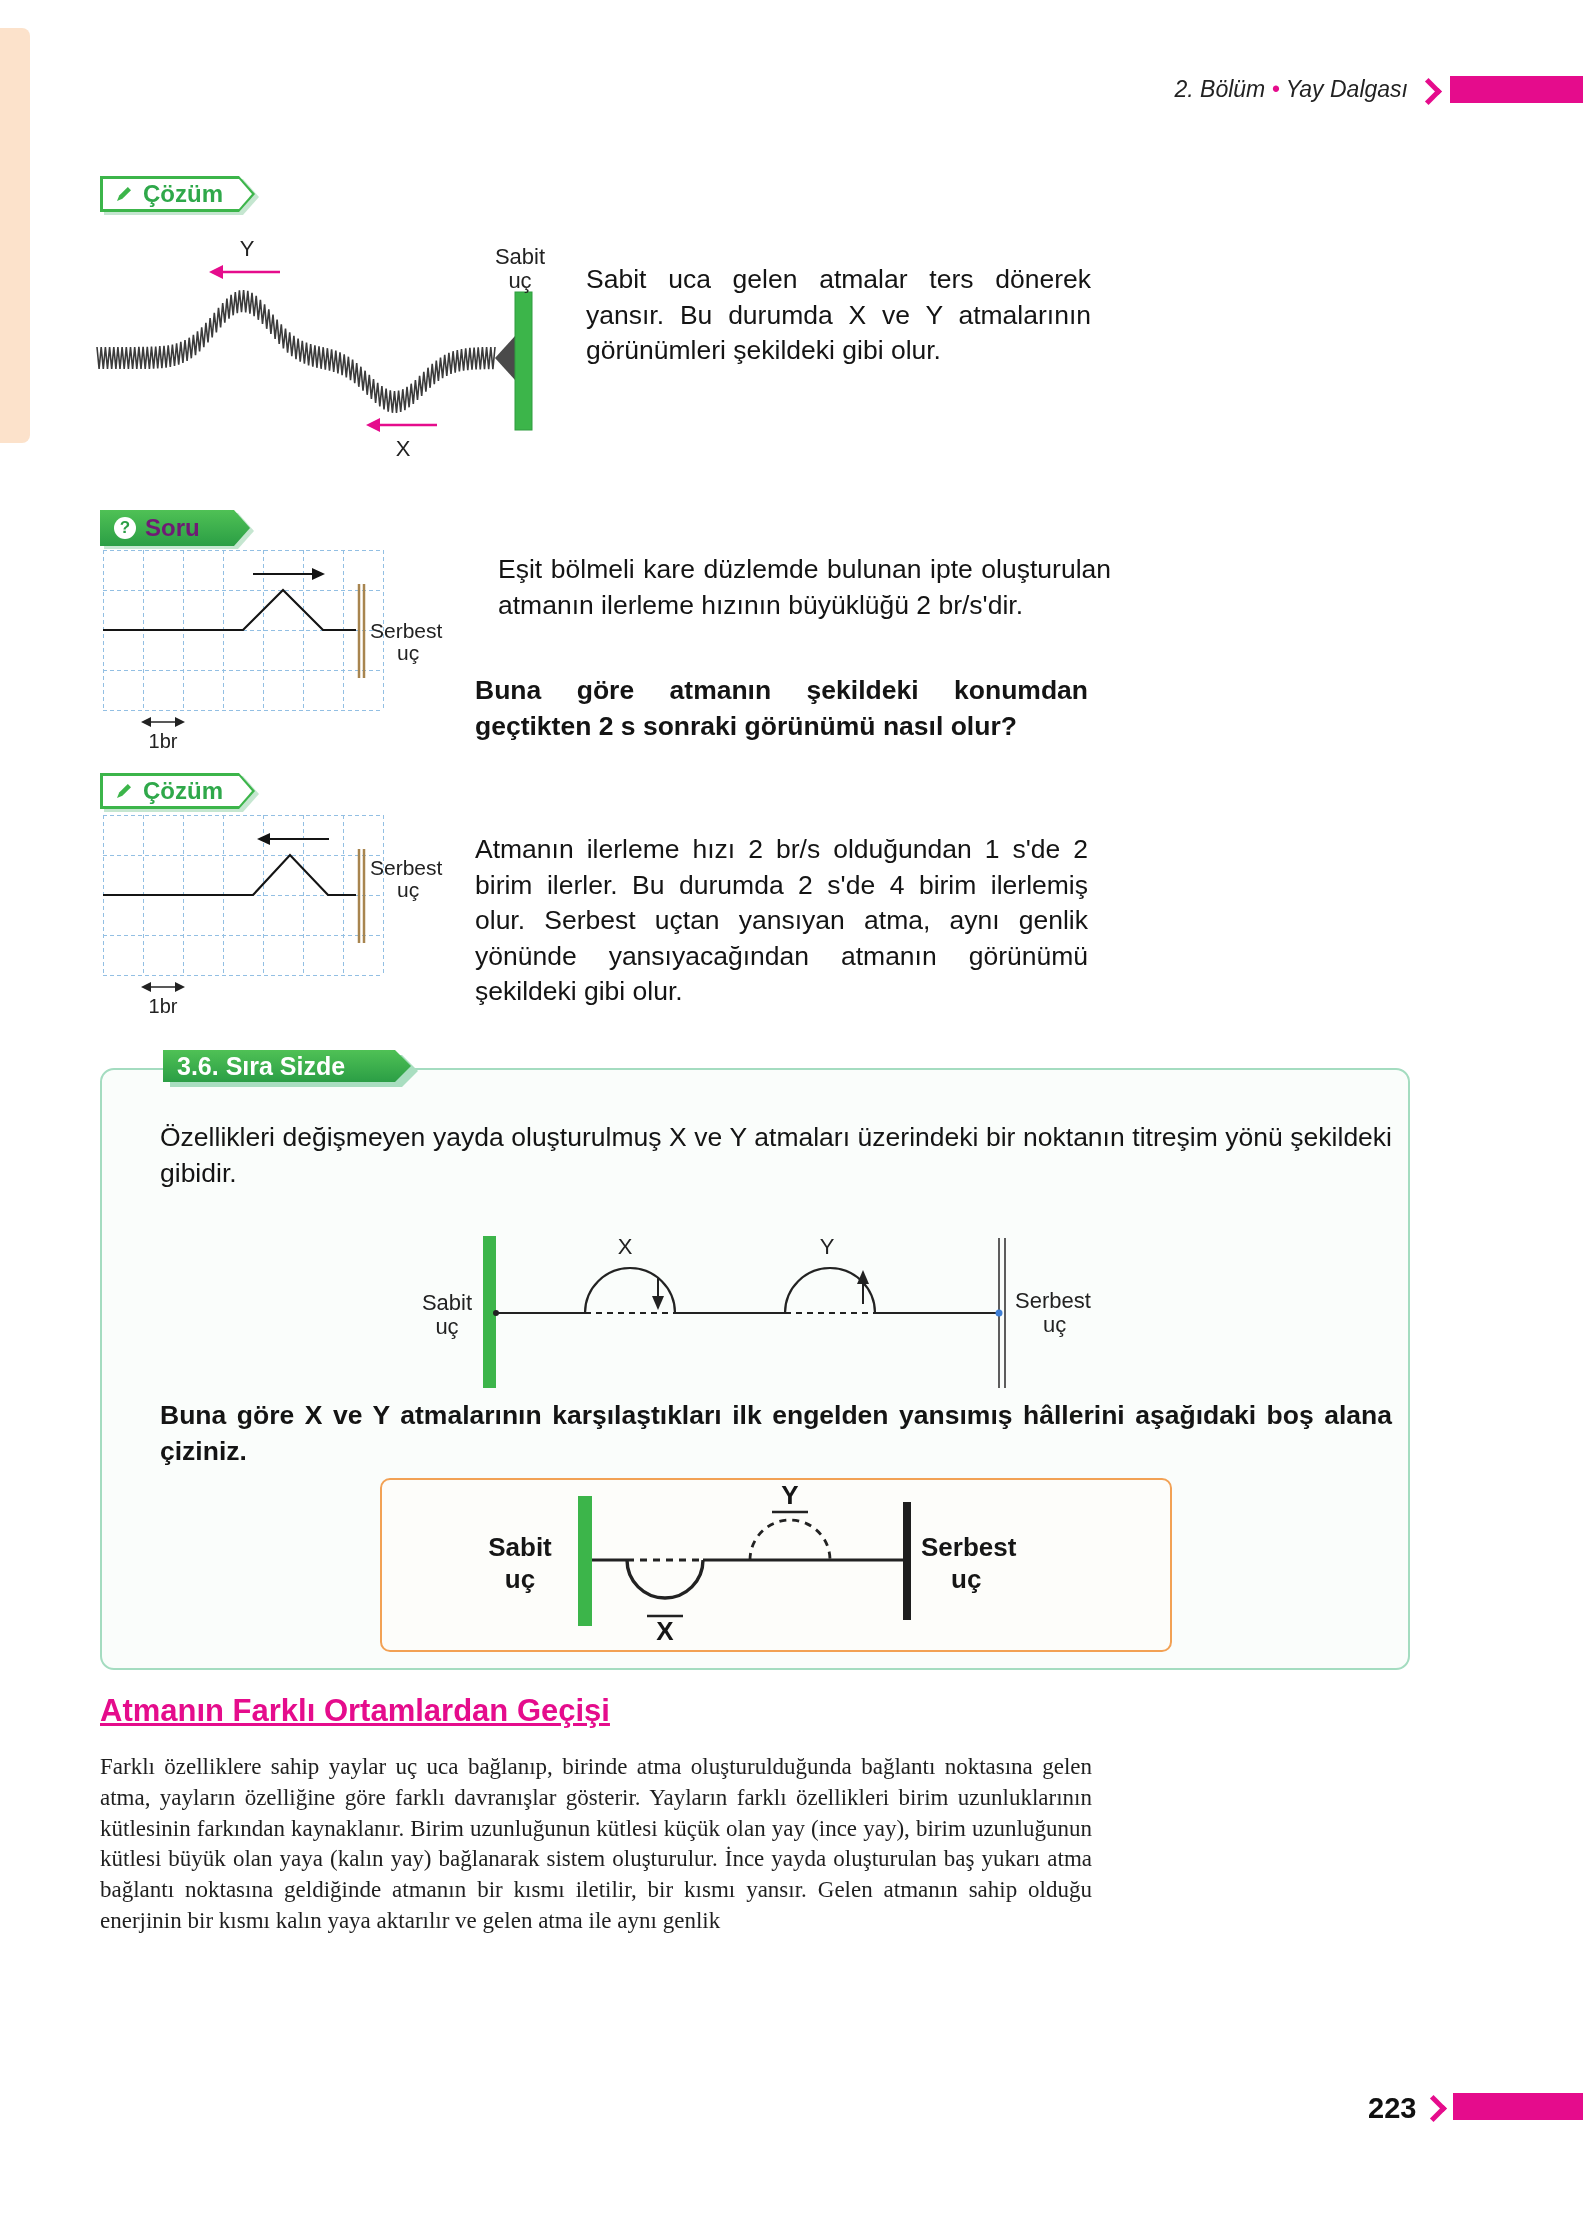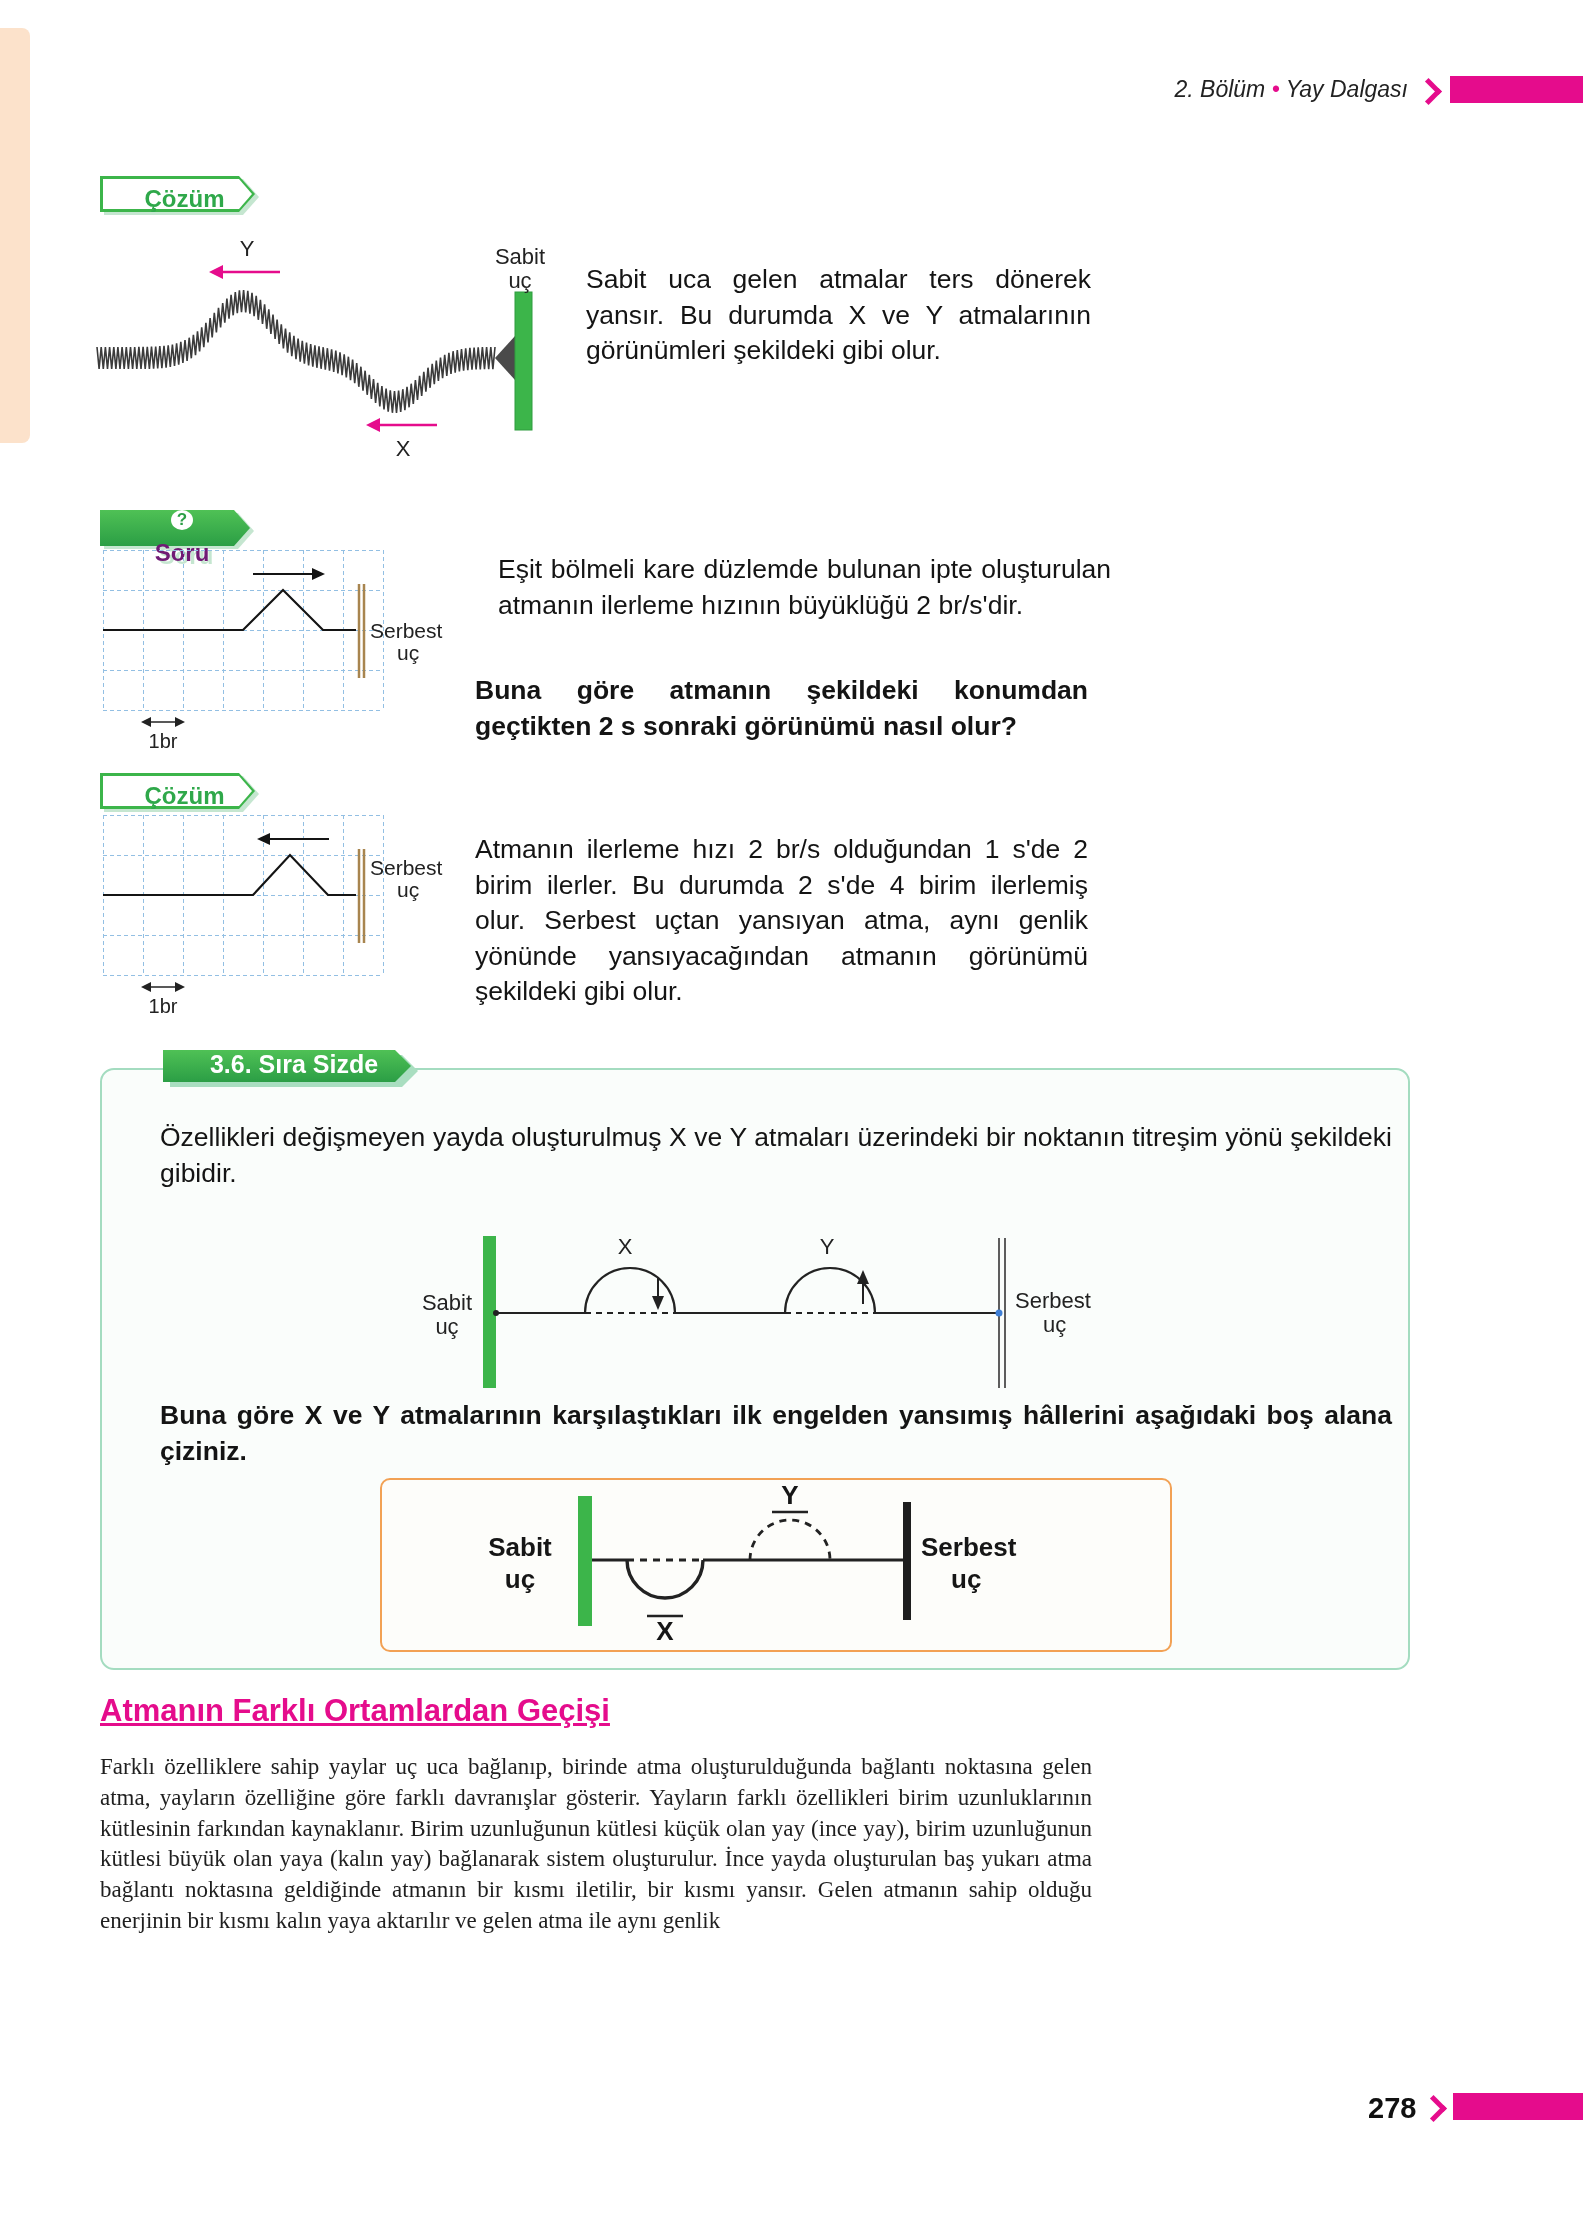--- a/index.html
+++ b/index.html
@@ -12,21 +12,21 @@
   
   .chevron{position:absolute;width:14px;height:14px;border-top:5px solid #E50C8C;border-right:5px solid #E50C8C;transform:rotate(45deg);}
   .accent-bar{position:absolute;background:#E50C8C;height:27px;}
   .hdr-text{position:absolute;font-size:23px;color:#222;font-style:italic;}
   
   .margin-tab{position:absolute;left:0;top:28px;width:30px;height:415px;background:#FCE2CB;border-radius:0 8px 8px 0;}
   
   .badge{position:absolute;}
   .badge-shape{position:absolute;inset:0;clip-path:polygon(0 0,calc(100% - 16px) 0,100% 50%,calc(100% - 16px) 100%,0 100%);}
   .badge-inner{position:absolute;inset:3px;clip-path:polygon(0 0,calc(100% - 13px) 0,100% 50%,calc(100% - 13px) 100%,0 100%);background:#ffffff;}
-  .badge-content{position:absolute;inset:0;display:flex;align-items:center;gap:9px;padding-left:14px;flex-direction:column;}
+  .badge-content{position:absolute;inset:0;display:flex;align-items:center;gap:9px;padding-left:14px;}
   .green-fill{background:#3CB54A;}
   .green-grad{background:linear-gradient(180deg,#4FC155 0%,#2B9E45 100%);}
   .shadow-soft{filter:drop-shadow(4px 3px 0 rgba(150,210,170,.55));}
   .shadow-green{filter:drop-shadow(7px 5px 0 #A9DEC0);}
   .cozum-label{color:#2FA84A;font-weight:bold;font-size:24px;}
   .white-label{color:#701a75;font-weight:bold;font-size:24px;}
   .sira-label{color:#ffffff;font-weight:bold;font-size:25px;}
   .q-icon{display:inline-flex;align-items:center;justify-content:center;width:22px;height:22px;border-radius:50%;
           background:#ffffff;color:#2B9E45;font-weight:bold;font-size:17px;}
   
@@ -193,15 +193,15 @@
   <text x="405" y="22" text-anchor="middle" class="dlabel-bold">Y</text>
   <line x1="387" y1="30" x2="423" y2="30" stroke="#222" stroke-width="2.6"></line>
   <rect x="518" y="20" width="8" height="118" fill="#1e1e1e"></rect>
   <text x="536" y="74" class="dlabel-bold">Serbest</text>
   <text x="566" y="106" class="dlabel-bold">uç</text>
 </svg>
 
 <div class="article-heading">Atmanın Farklı Ortamlardan Geçişi</div>
 <div class="serif-par">Farklı özelliklere sahip yaylar uç uca bağlanıp, birinde atma oluşturulduğunda bağlantı noktasına gelen atma, yayların özelliğine göre farklı davranışlar gösterir. Yayların farklı özellikleri birim uzunluklarının kütlesinin farkından kaynaklanır. Birim uzunluğunun kütlesi küçük olan yay (ince yay), birim uzunluğunun kütlesi büyük olan yaya (kalın yay) bağlanarak sistem oluşturulur. İnce yayda oluşturulan baş yukarı atma bağlantı noktasına geldiğinde atmanın bir kısmı iletilir, bir kısmı yansır. Gelen atmanın sahip olduğu enerjinin bir kısmı kalın yaya aktarılır ve gelen atma ile aynı genlik</div>
 
-<div class="pgnum" style="left:1368px;top:2092px;">278</div>
+<div class="pgnum" style="left:1368px;top:2092px;">223</div>
 <div class="chevron" style="left:1424px;top:2099px;"></div>
 <div class="accent-bar" style="right:0;top:2093px;width:130px;"></div>
 
 </body></html>

